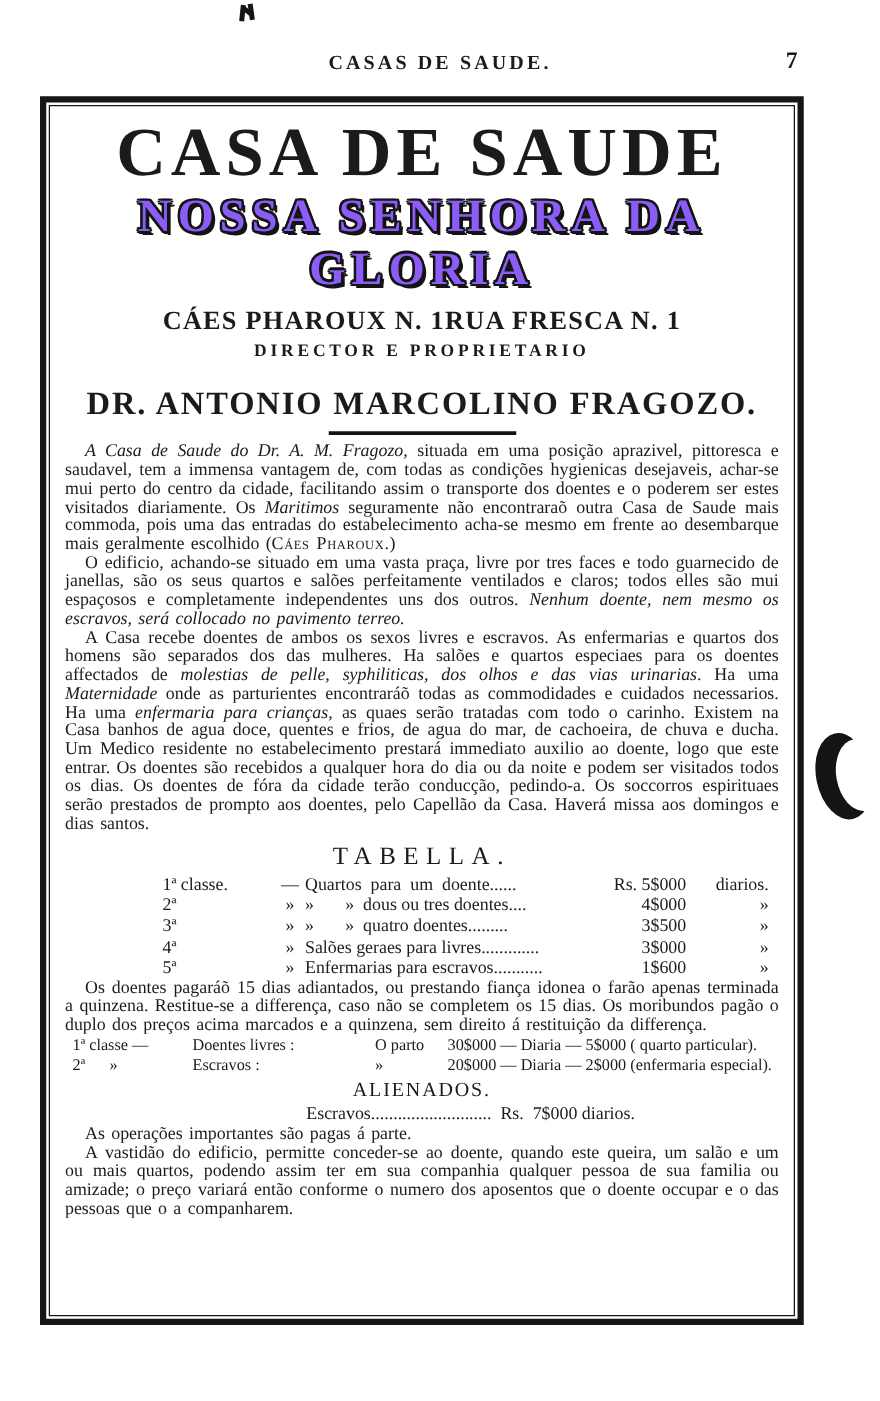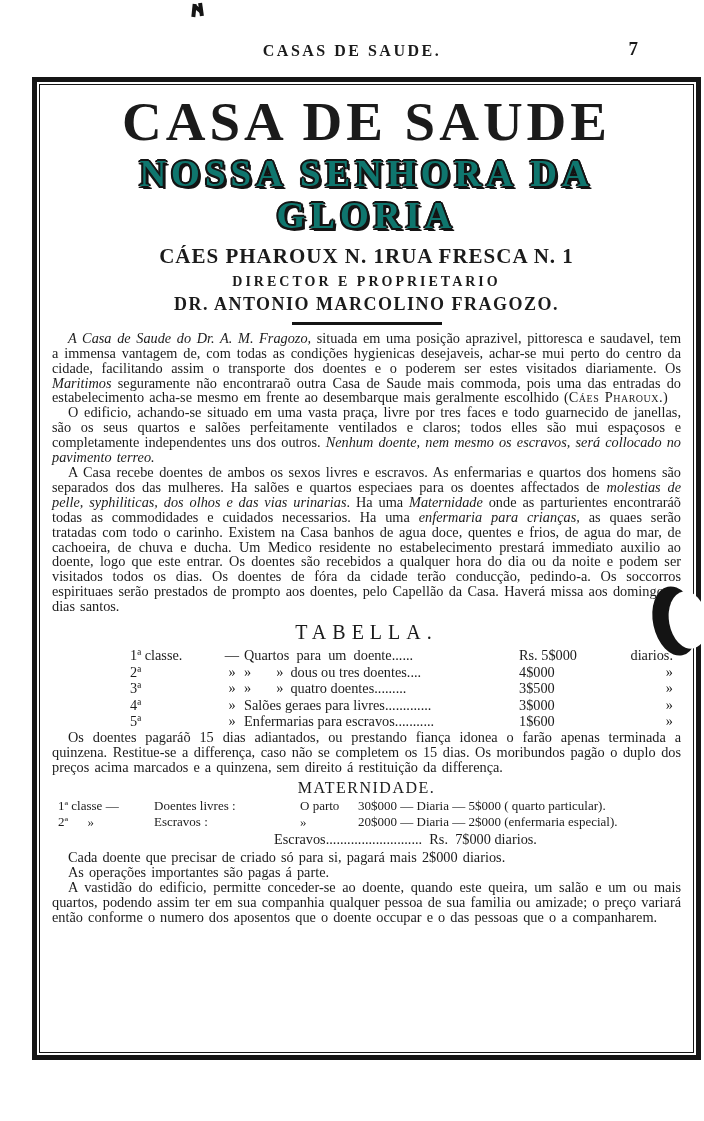--- a/index.html
+++ b/index.html
@@ -16,49 +16,49 @@
   .stray .s1 { left:1px; top:1px; width:4px; height:13px; transform:rotate(6deg); }
   .stray .s2 { left:8px; top:0; width:4px; height:13px; transform:rotate(-8deg); }
   .stray .s3 { left:2px; top:4px; width:10px; height:4px; transform:rotate(38deg); }
   
   .running-head {
     position:absolute; top:42px; left:0; width:100%;
     text-align:center; font-weight:700; font-size:16px; letter-spacing:2.5px;
   }
   .folio { position:absolute; top:38px; right:66px; font-weight:700; font-size:19px; }
   
-  .frame { position:absolute; left:32px; top:77px; width:669px; height:983px; border:5px solid #161616; background:#fff; }
+  .frame { position:absolute; left:32px; top:77px; width:611px; height:983px; border:5px solid #161616; background:#fff; }
   .frame-inner { position:absolute; left:2px; top:2px; right:2px; bottom:2px; border:1.5px solid #161616; padding:6px 12px 4px; overflow:hidden; }
   
   .main-title { text-align:center; font-size:55px; font-weight:700; letter-spacing:4px; line-height:1.05; margin-top:2px; }
   .invocation { text-align:center; font-size:15px; font-weight:700; letter-spacing:2px; margin-top:1px; }
   .patron {
     text-align:center; font-size:37px; font-weight:700; letter-spacing:5px; line-height:1.15;
-    color:#0f766e;
+    color:#8b5cf6;
     text-shadow:-1.5px -1.5px 0 #141414, 1.5px -1.5px 0 #141414, -1.5px 1.5px 0 #141414,
                  1.5px 1.5px 0 #141414, -2px 0 0 #141414, 2px 0 0 #141414,
                  0 -2px 0 #141414, 0 2px 0 #141414, 3px 3px 0 #141414;
     margin-top:2px;
   }
   .addresses { display:flex; justify-content:center; font-size:21px; font-weight:700; letter-spacing:1px; margin-top:6px; }
   .director-label { text-align:center; font-size:14px; font-weight:700; letter-spacing:3px; margin-top:5px; }
-  .director-name { text-align:center; font-size:18px; font-weight:700; letter-spacing:1.5px; margin-top:4px; }
+  .director-name { text-align:center; font-size:26px; font-weight:700; letter-spacing:1.5px; margin-top:18px; }
   .rule-divider { width:150px; height:3px; background:#141414; margin:7px auto 6px; }
   
   .para { font-size:14.3px; line-height:14.9px; text-align:justify; text-indent:16px; word-spacing:1.5px; }
   .i { font-style:italic; }
   .sc { font-variant:small-caps; letter-spacing:0.5px; }
   
   .tabella-head { text-align:center; font-size:20px; font-weight:400; letter-spacing:6px; margin:7px 0 3px; }
   .tbl { margin-left:78px; margin-right:8px; }
   .tbl-row { display:grid; grid-template-columns:90px 24px 1fr 92px 62px; font-size:14.3px; line-height:16.6px; }
   .tbl-num {}
   .tbl-mark { text-align:center; }
   .tbl-desc { white-space:pre; }
-  .tbl-price { padding-right:4px; }
+  .tbl-price { text-align:right; padding-right:4px; }
   .tbl-unit { padding-left:12px;text-align:right; }
   
   .section-head { text-align:center; font-size:16px; letter-spacing:1.5px; margin:4px 0 1px; }
   
   .mat-row { display:grid; grid-template-columns:96px 146px 58px 1fr; font-size:13px; line-height:16.4px; margin-left:6px; }
   .mat-c1 { white-space:pre; }
   .mat-c3 { text-align:left; }
   
   .ali-row { margin-left:78px; white-space:pre; font-size:14.3px; line-height:16.6px;text-align:center; }
   .closing { margin-top:3px; }
@@ -137,41 +137,40 @@
           <span class="tbl-num">5ª</span>
           <span class="tbl-mark">»</span>
           <span class="tbl-desc">Enfermarias para escravos...........</span>
           <span class="tbl-price">1$600</span>
           <span class="tbl-unit">»</span>
         </div>
       </div>
 
       <p class="para">Os doentes pagaráõ 15 dias adiantados, ou prestando fiança idonea o farão apenas terminada a quinzena. Restitue-se a differença, caso não se completem os 15 dias. Os moribundos pagão o duplo dos preços acima marcados e a quinzena, sem direito á restituição da differença.</p>
 
-      <div class="section-head">MATERNIDADE.</div>
       <div>
         <div class="mat-row">
           <span class="mat-c1">1ª classe —</span>
           <span class="mat-c2">Doentes livres :</span>
           <span class="mat-c3">O parto</span>
           <span class="mat-c4">30$000 — Diaria — 5$000 ( quarto particular).</span>
         </div>
         <div class="mat-row">
           <span class="mat-c1">2ª      »</span>
           <span class="mat-c2">Escravos :</span>
           <span class="mat-c3">»</span>
           <span class="mat-c4">20$000 — Diaria — 2$000 (enfermaria especial).</span>
         </div>
       </div>
 
+      <div class="section-head">ALIENADOS.</div>
       <div>
         <div class="ali-row">Escravos...........................  Rs.  7$000 diarios.</div>
       </div>
 
-      <p class="para closing">Cada doente que precisar de criado só para si, pagará mais 2$000 diarios.</p>
       <p class="para">As operações importantes são pagas á parte.</p>
       <p class="para">A vastidão do edificio, permitte conceder-se ao doente, quando este queira, um salão e um ou mais quartos, podendo assim ter em sua companhia qualquer pessoa de sua familia ou amizade; o preço variará então conforme o numero dos aposentos que o doente occupar e o das pessoas que o a companharem.</p>
 
     </div>
   </div>
 
   <div class="ink-blot">
     <div class="b1"></div>
     <div class="b2"></div>
   </div>

